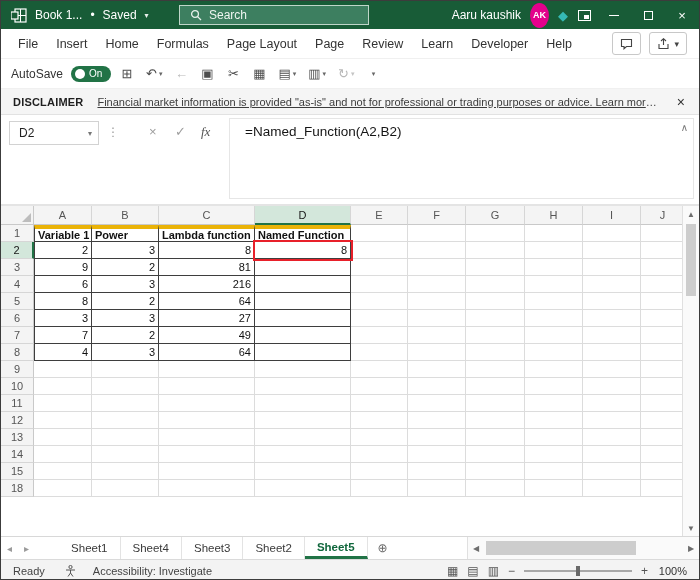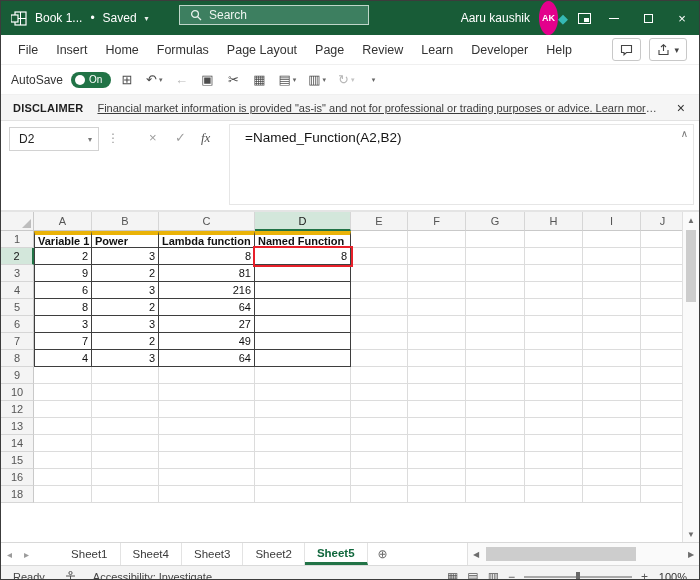--- a/index.html
+++ b/index.html
@@ -6,21 +6,21 @@
   body { width: 700px; height: 580px; font-family: "Liberation Sans", sans-serif; background: #fff; }
   .app { width: 700px; height: 580px; display: flex; flex-direction: column; overflow: hidden; border: 1px solid #3c3c3c; background: #fff; color: #333; }
 
   
   .titlebar { flex: 0 0 28px; background: #185c37; display: flex; align-items: center; color: #fff; position: relative; }
   .tb-left { display: flex; align-items: center; gap: 8px; padding-left: 10px; font-size: 12px; }
   .tb-caret { font-size: 8px; opacity: .9; }
   .searchbox { position: absolute; left: 178px; top: 4px; width: 190px; height: 20px; background: #3d7f60; border: 1px solid #bfd6c9; display: flex; align-items: center; gap: 7px; padding-left: 10px; font-size: 12px; color: #eef5f0; }
   .tb-right { margin-left: auto; display: flex; align-items: center; }
   .tb-user { font-size: 12px; margin-right: 9px; }
-  .badge { width: 19px; height: 34px; border-radius: 50%; background: #e3008c; color: #fff; font-size: 9px; font-weight: 700; display: flex; align-items: center; justify-content: center; }
+  .badge { width: 19px; height: 25px; border-radius: 50%; background: #e3008c; color: #fff; font-size: 9px; font-weight: 700; display: flex; align-items: center; justify-content: center; margin-right: 9px; }
   .gem { color: #35b9b4; font-size: 13px; margin-right: 10px; }
   .panel-ic { width: 13px; height: 11px; border: 1px solid #fff; position: relative; margin-right: 6px; }
   .panel-ic::after { content: ""; position: absolute; right: 1px; bottom: 1px; width: 5px; height: 4px; background: #fff; }
   .winbtn { width: 34px; height: 28px; display: flex; align-items: center; justify-content: center; font-size: 13px; color: #fff; }
   .min-line { width: 10px; height: 1px; background: #fff; display: block; }
   .max-box { width: 9px; height: 9px; border: 1px solid #fff; display: block; }
 
   
   .menubar { flex: 0 0 30px; display: flex; align-items: center; padding: 0 8px; border-bottom: 1px solid #f0f0f0; background: #fff; }
   .mtab { padding: 6px 9px; font-size: 12.5px; color: #333; white-space: nowrap; }
@@ -372,20 +372,33 @@
           <div class="g-cell" style="width:96px"></div>
           <div class="g-cell" style="width:96px"></div>
           <div class="g-cell" style="width:57px"></div>
           <div class="g-cell" style="width:58px"></div>
           <div class="g-cell" style="width:59px"></div>
           <div class="g-cell" style="width:58px"></div>
           <div class="g-cell" style="width:58px"></div>
           <div class="g-cell" style="width:44px"></div>
         </div>
         <div class="g-row">
+          <div class="g-rowhdr">11</div>
+          <div class="g-cell" style="width:58px"></div>
+          <div class="g-cell" style="width:67px"></div>
+          <div class="g-cell" style="width:96px"></div>
+          <div class="g-cell" style="width:96px"></div>
+          <div class="g-cell" style="width:57px"></div>
+          <div class="g-cell" style="width:58px"></div>
+          <div class="g-cell" style="width:59px"></div>
+          <div class="g-cell" style="width:58px"></div>
+          <div class="g-cell" style="width:58px"></div>
+          <div class="g-cell" style="width:44px"></div>
+        </div>
+        <div class="g-row">
           <div class="g-rowhdr">12</div>
           <div class="g-cell" style="width:58px"></div>
           <div class="g-cell" style="width:67px"></div>
           <div class="g-cell" style="width:96px"></div>
           <div class="g-cell" style="width:96px"></div>
           <div class="g-cell" style="width:57px"></div>
           <div class="g-cell" style="width:58px"></div>
           <div class="g-cell" style="width:59px"></div>
           <div class="g-cell" style="width:58px"></div>
           <div class="g-cell" style="width:58px"></div>
@@ -412,33 +425,20 @@
           <div class="g-cell" style="width:96px"></div>
           <div class="g-cell" style="width:57px"></div>
           <div class="g-cell" style="width:58px"></div>
           <div class="g-cell" style="width:59px"></div>
           <div class="g-cell" style="width:58px"></div>
           <div class="g-cell" style="width:58px"></div>
           <div class="g-cell" style="width:44px"></div>
         </div>
         <div class="g-row">
           <div class="g-rowhdr">15</div>
-          <div class="g-cell" style="width:58px"></div>
-          <div class="g-cell" style="width:67px"></div>
-          <div class="g-cell" style="width:96px"></div>
-          <div class="g-cell" style="width:96px"></div>
-          <div class="g-cell" style="width:57px"></div>
-          <div class="g-cell" style="width:58px"></div>
-          <div class="g-cell" style="width:59px"></div>
-          <div class="g-cell" style="width:58px"></div>
-          <div class="g-cell" style="width:58px"></div>
-          <div class="g-cell" style="width:44px"></div>
-        </div>
-        <div class="g-row">
-          <div class="g-rowhdr">16</div>
           <div class="g-cell" style="width:58px"></div>
           <div class="g-cell" style="width:67px"></div>
           <div class="g-cell" style="width:96px"></div>
           <div class="g-cell" style="width:96px"></div>
           <div class="g-cell" style="width:57px"></div>
           <div class="g-cell" style="width:58px"></div>
           <div class="g-cell" style="width:59px"></div>
           <div class="g-cell" style="width:58px"></div>
           <div class="g-cell" style="width:58px"></div>
           <div class="g-cell" style="width:44px"></div>

